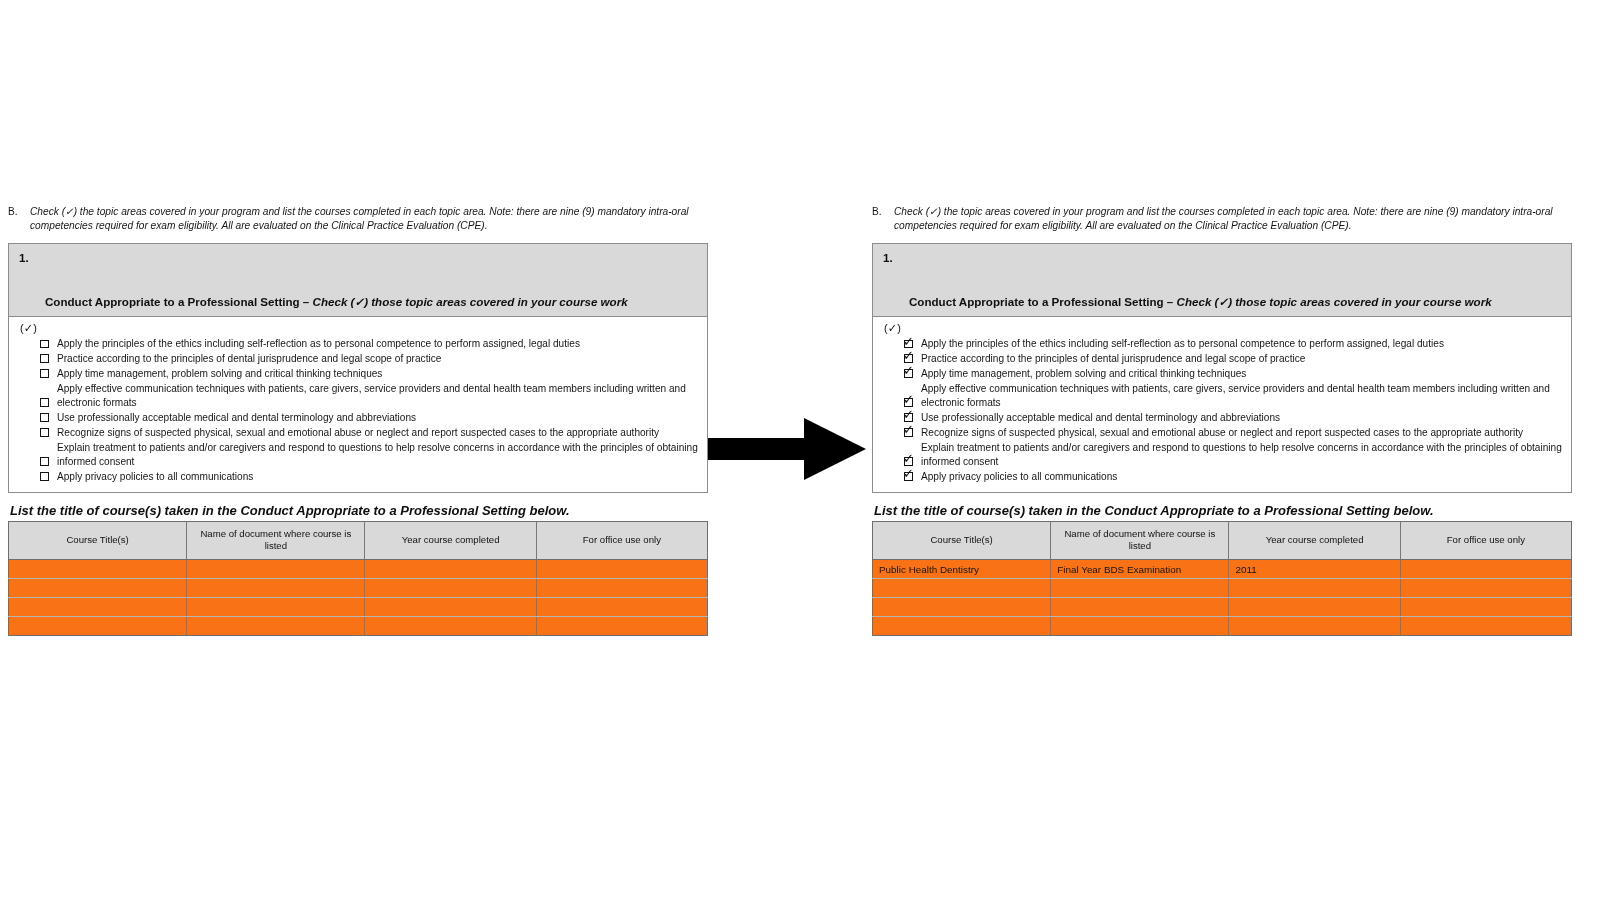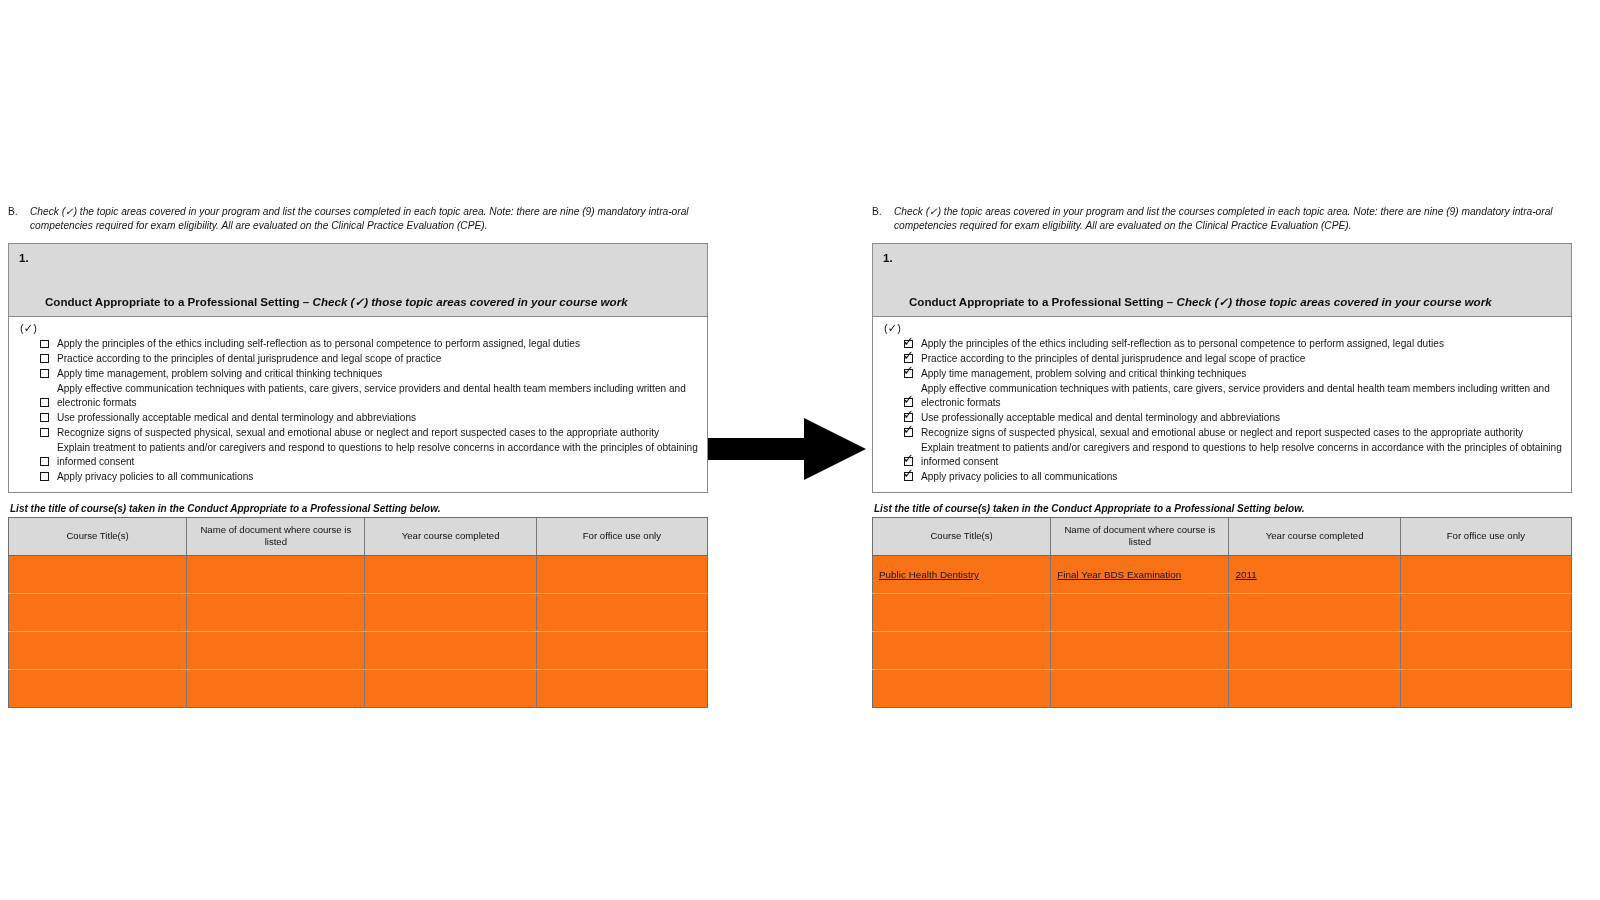--- a/index.html
+++ b/index.html
@@ -102,21 +102,21 @@
     font-size: 13px;
     line-height: 13px;
     color: #101010;
     font-family: "DejaVu Sans", sans-serif;
     font-weight: bold;
   }
   .ck-txt { flex: 1 1 auto; padding-left: 3px; }
 
   
   .list-caption {
-    font-size: 10px;
+    font-size: 13px;
     font-weight: bold;
     font-style: italic;
     color: #0f0f0f;
     margin: 10px 0 3px 2px;
   }
 
   
   table.course {
     width: 100%;
     border-collapse: collapse;
@@ -136,27 +136,26 @@
     font-size: 9.6px;
     line-height: 1.28;
     color: #111;
     text-align: center;
     padding: 6px 4px 7px 4px;
     height: 34px;
     vertical-align: middle;
   }
   table.course tbody td {
     border-bottom: 1.1px solid #b6b6b6;
-    height: 38px;
+    height: 19px;
     font-size: 9.9px;
     color: #141414;
     padding: 2px 6px;
     vertical-align: middle;
     text-align: left;
-    text-decoration: underline;
   }
   table.course tbody tr:last-child td { border-bottom: 1.6px solid #6e6e6e; }
   table.course thead th:first-child,
   table.course tbody td:first-child { border-left: 1.4px solid #6e6e6e; }
   table.course thead th:last-child,
   table.course tbody td:last-child  { border-right: 1.4px solid #6e6e6e; }
 
   
   .arrow {
     position: absolute;

